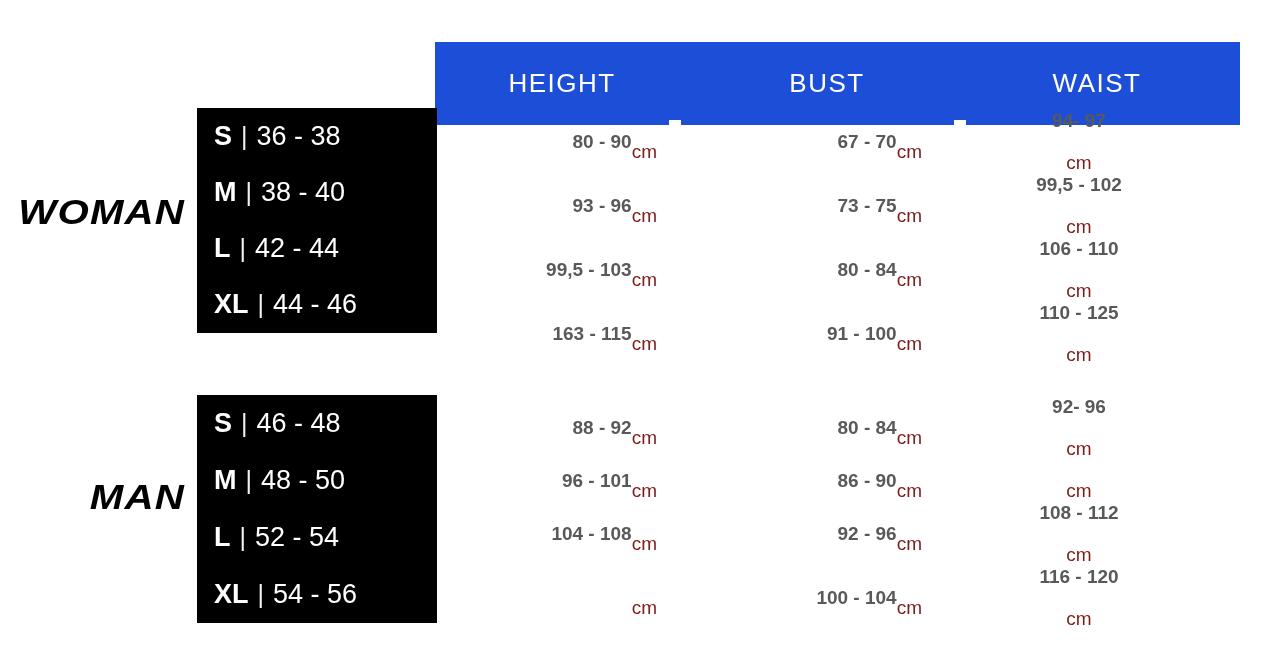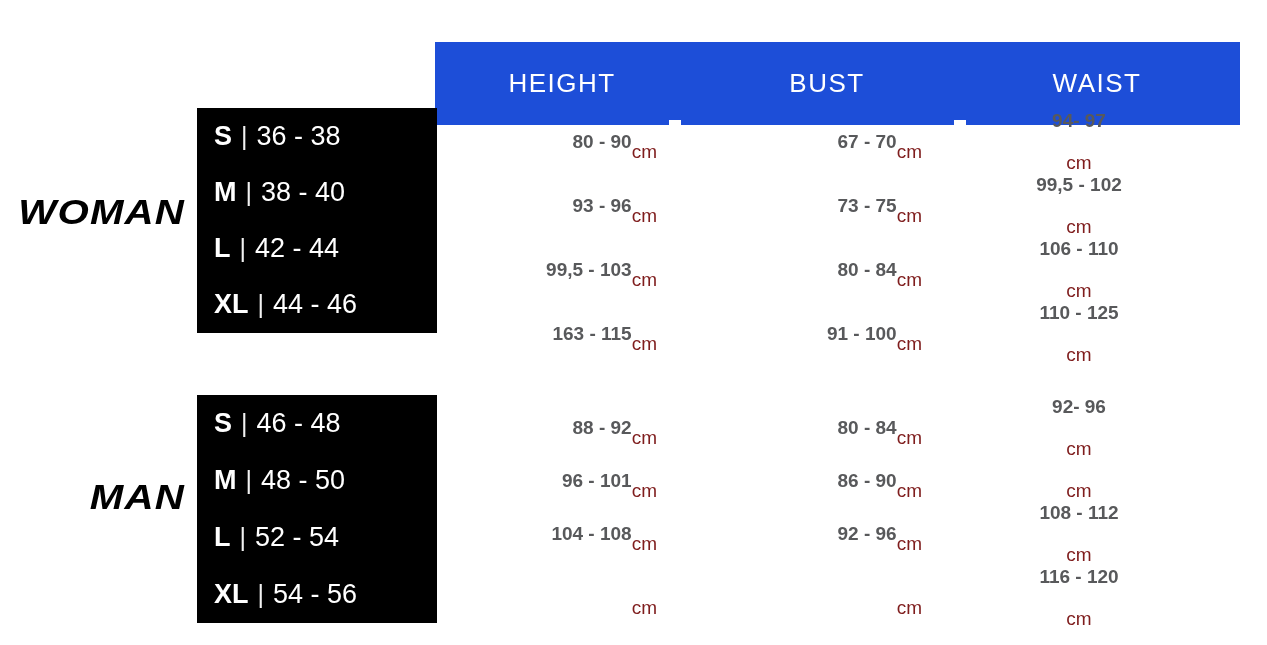--- a/index.html
+++ b/index.html
@@ -257,20 +257,21 @@
       <div class="vcell col-w">
         <span class="num">108 - 112</span>
         <span class="unit">cm</span>
       </div>
     </div>
     <div class="value-row">
       <div class="vcell col-h">
         <span class="unit">cm</span>
       </div>
       <div class="vcell col-b">
+        <span class="num">100 - 104</span>
         <span class="unit">cm</span>
       </div>
       <div class="vcell col-w">
         <span class="num">116 - 120</span>
         <span class="unit">cm</span>
       </div>
     </div>
   </div>
 
 </div>

